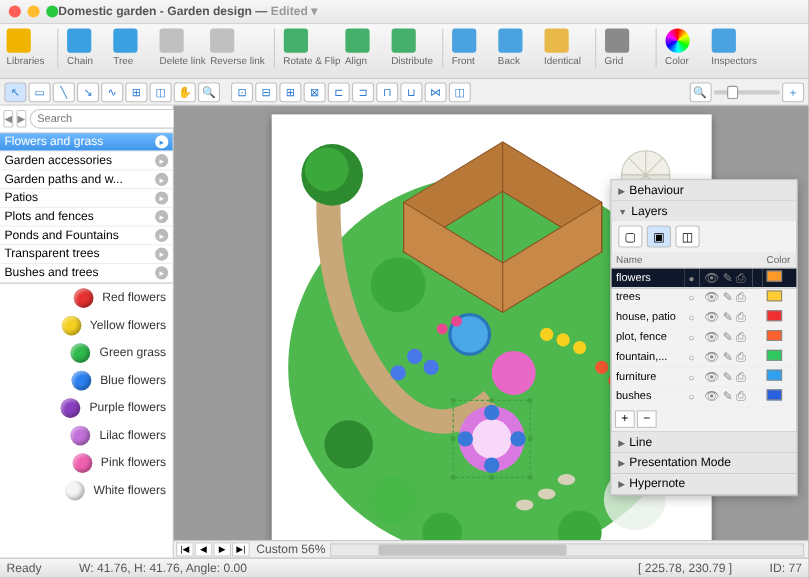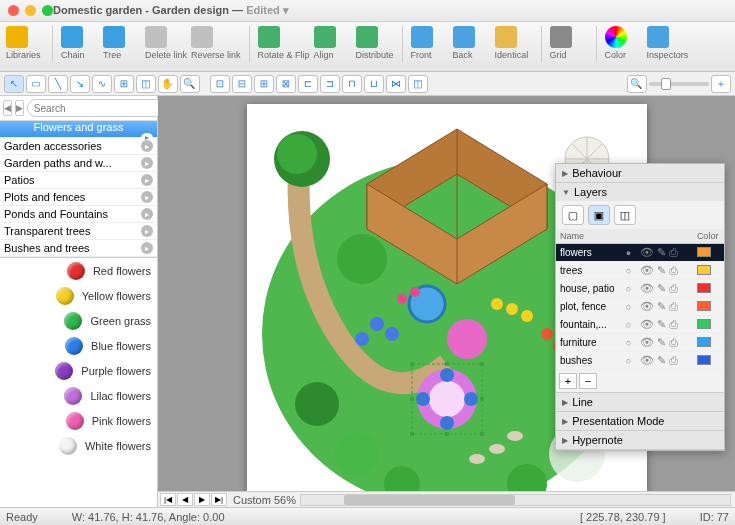--- a/index.html
+++ b/index.html
@@ -24,21 +24,21 @@
 .mt-right { margin-left:auto; display:flex; align-items:center; gap:2px; }
 
 .main { flex:1; display:flex; overflow:hidden; }
 
 .sidebar { width:158px; background:#fff; border-right:1px solid #ccc; display:flex; flex-direction:column; }
 .search-row { display:flex; align-items:center; padding:3px; gap:3px; border-bottom:1px solid #ddd; }
 .nav-btn { width:18px; height:16px; background:#fff; border:1px solid #c8c8c8; border-radius:2px; font-size:9px; color:#888; display:flex; align-items:center; justify-content:center; }
 .search-input { flex:1; height:18px; border:1px solid #ccc; border-radius:9px; padding:0 18px 0 6px; font-size:10px; background:#fff; }
 .cat-list { }
 .cat-item { height:17px; display:flex; align-items:center; padding:0 4px; border-bottom:1px solid #eee; cursor:pointer; }
-.cat-item.sel { background:linear-gradient(#6fb8ff,#3d95e8); color:#fff;flex-direction:column; }
+.cat-item.sel { background:linear-gradient(#6fb8ff,#3d95e8); color:#fff; }
 .cat-disc { margin-left:auto; width:12px; height:12px; border-radius:50%; background:#bbb; color:#fff; font-size:8px; display:flex; align-items:center; justify-content:center; }
 .cat-item.sel .cat-disc { background:#fff; color:#3d95e8; }
 
 .shape-list { flex:1; overflow:auto; border-top:1px solid #ccc; }
 .shape-item { height:25px; display:flex; align-items:center; padding:0 6px; gap:8px; cursor:pointer;justify-content:flex-end; }
 .shape-swatch { width:18px; height:18px; border-radius:50%; box-shadow: inset -2px -2px 4px rgba(0,0,0,0.3), inset 2px 2px 3px rgba(255,255,255,0.4); }
 .shape-label { color:#333; }
 
 .canvas-area { flex:1; position:relative; background:#9b9b9b; display:flex; flex-direction:column; }
 .canvas-scroll { flex:1; position:relative; overflow:hidden; background:#9b9b9b; padding:8px; }

